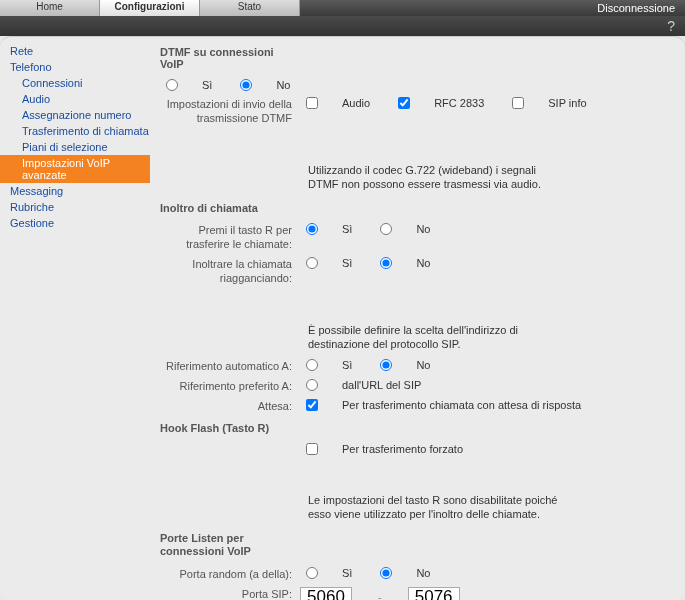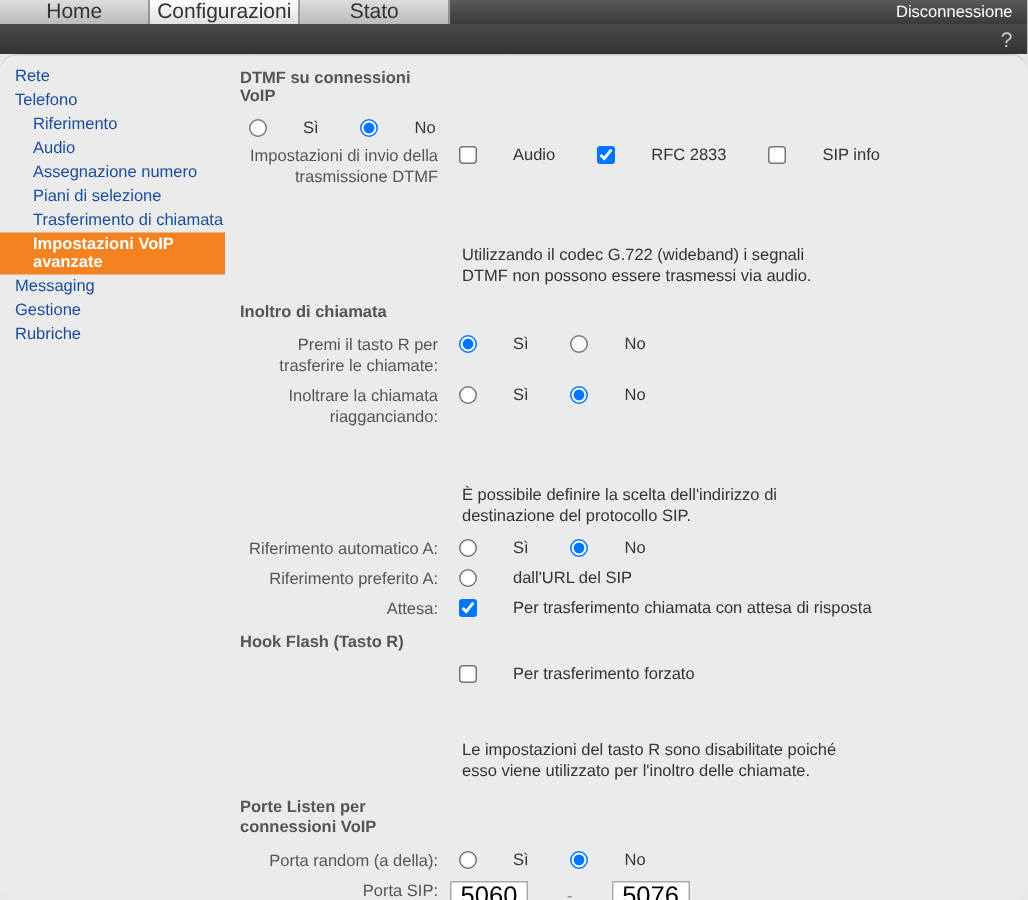--- a/index.html
+++ b/index.html
@@ -19,30 +19,30 @@
     align-items: center;
     color: #fff;
   }
   .tabs {
     display: flex;
     height: 16px;
   }
   .tab {
     width: 100px;
     text-align: center;
-    font-size: 14px;
+    font-size: 10px;
     line-height: 14px;
     border-right: 1px solid #999;
     background: linear-gradient(#ddd, #bbb);
     color: #333;
     cursor: pointer;
   }
   .tab.active {
     background: linear-gradient(#fff, #e0e0e0);
-    font-weight: normal;
+    font-weight: bold;
   }
   .disconnect {
     margin-left: auto;
     margin-right: 10px;
     color: #fff;
     font-size: 11px;
     cursor: pointer;
   }
   .help-bar {
     background: linear-gradient(#4a4a4a, #333);
@@ -70,21 +70,21 @@
     color: #1a4ca0;
     text-decoration: none;
     padding: 2px 0 2px 10px;
     font-size: 11px;
   }
   .sidebar .top-item { font-weight: normal; }
   .sidebar .sub-item { padding-left: 22px; }
   .sidebar .active {
     background: #f58220;
     color: #fff;
-    font-weight: bold;
+    font-weight: normal;
     padding-left: 22px;
   }
   .content {
     flex: 1;
     padding: 6px 10px;
     overflow-y: auto;
     font-size: 11px;
     color: #333;
   }
   .section-title {
@@ -140,29 +140,29 @@
   <div class="disconnect">Disconnessione</div>
 </div>
 <div class="help-bar">
   <span>?</span>
 </div>
 
 <div class="main">
   <div class="sidebar">
     <a class="top-item">Rete</a>
     <a class="top-item">Telefono</a>
-    <a class="sub-item">Riferimento</a>
+    <a class="sub-item">Connessioni</a>
     <a class="sub-item">Audio</a>
     <a class="sub-item">Assegnazione numero</a>
+    <a class="sub-item">Trasferimento di chiamata</a>
     <a class="sub-item">Piani di selezione</a>
-    <a class="sub-item">Trasferimento di chiamata</a>
     <a class="active">Impostazioni VoIP avanzate</a>
     <a class="top-item">Messaging</a>
+    <a class="top-item">Rubriche</a>
     <a class="top-item">Gestione</a>
-    <a class="top-item">Rubriche</a>
   </div>
 
   <div class="content">
 
     <div class="row">
       <div class="section-title">DTMF su connessioni VoIP</div>
     </div>
 
     <div class="row">
       <div class="controls">

